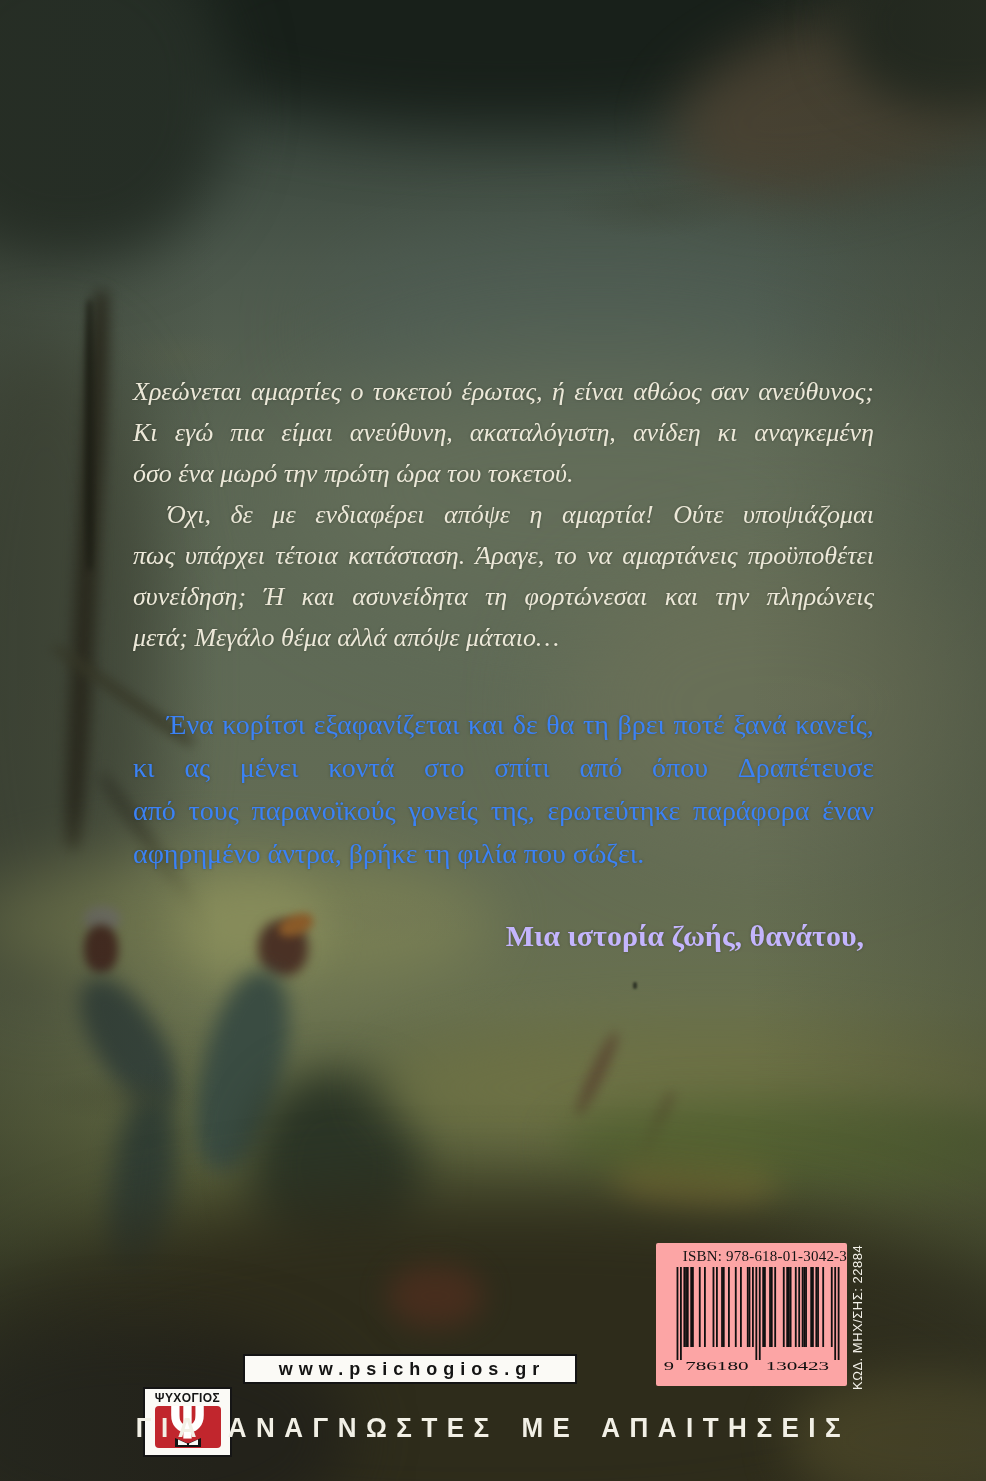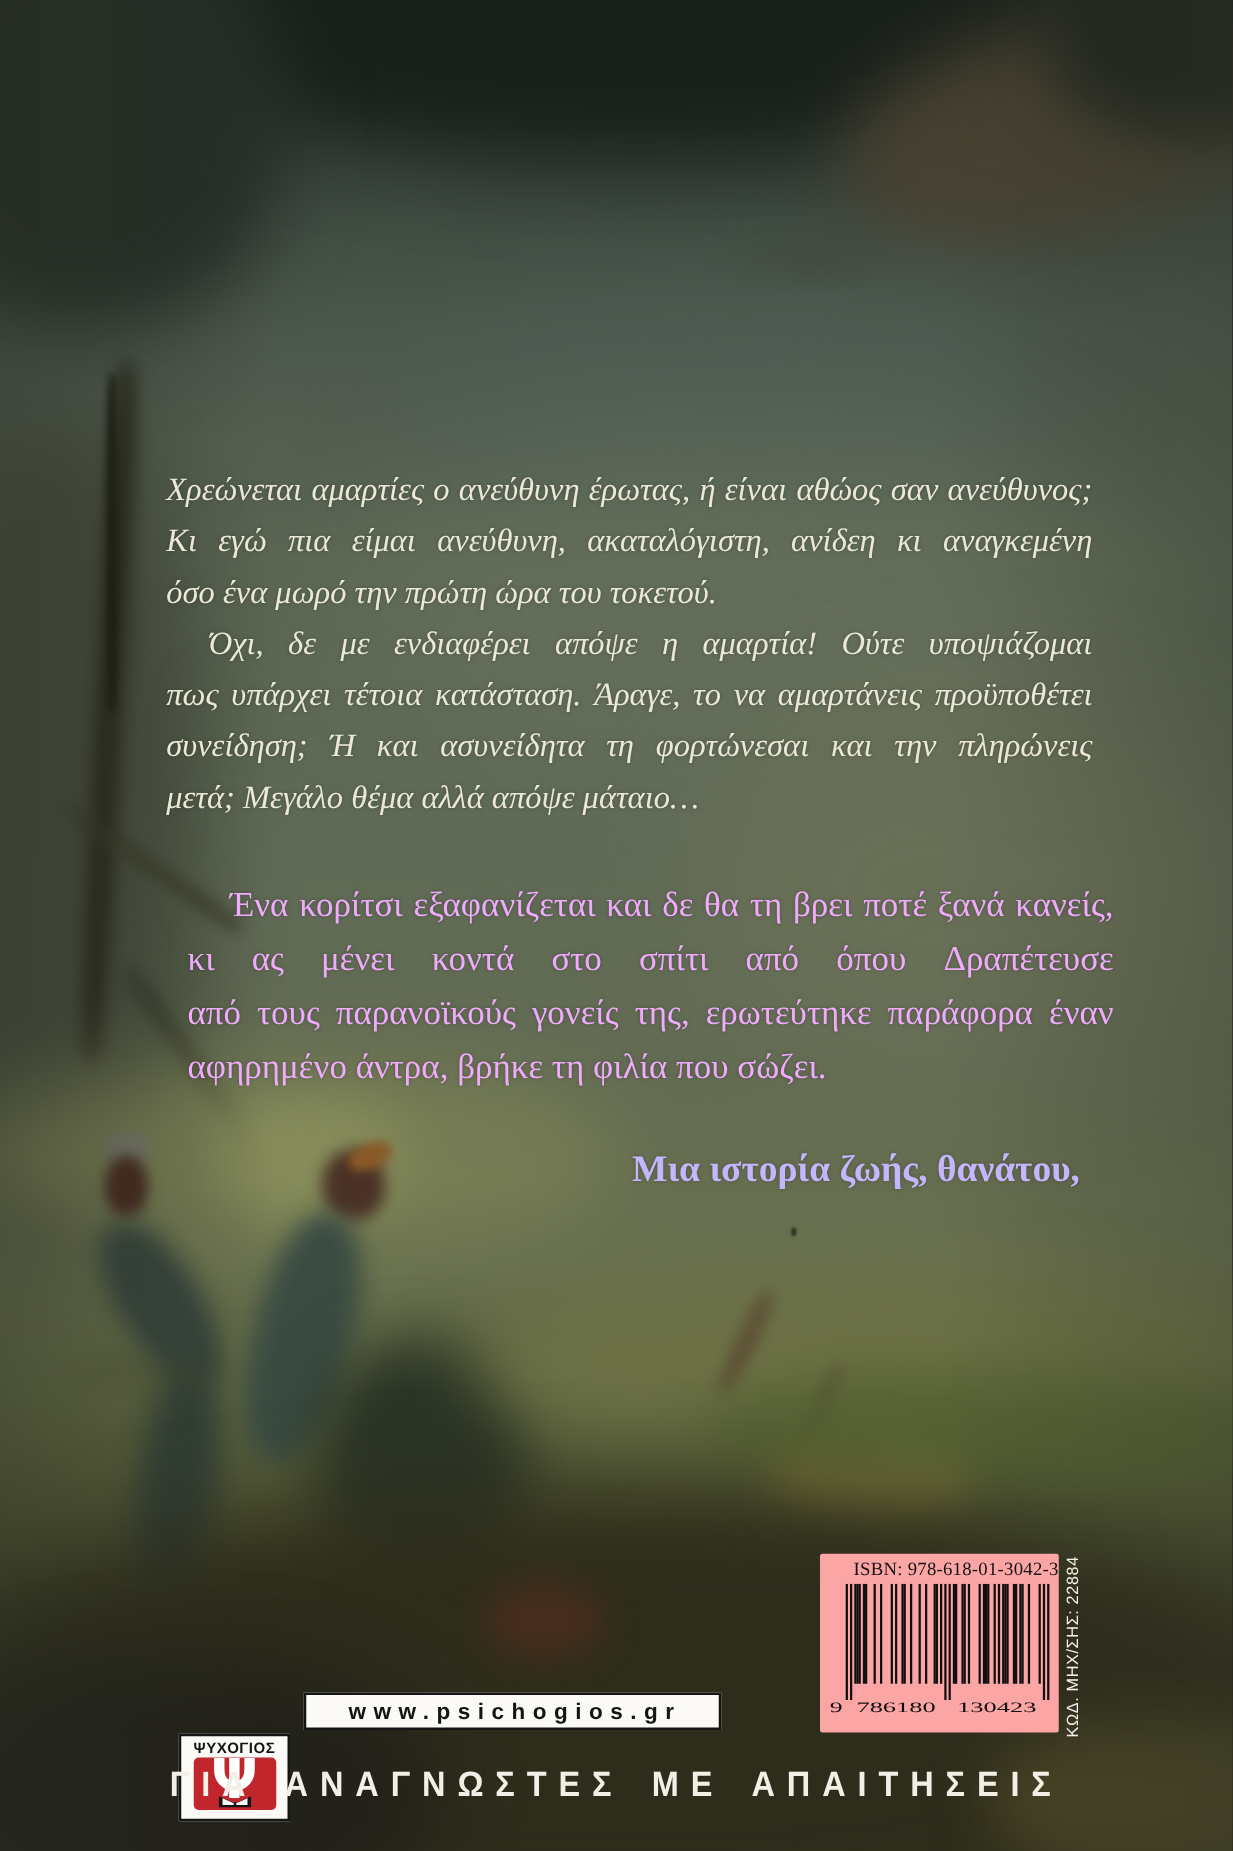--- a/index.html
+++ b/index.html
@@ -47,21 +47,21 @@
   .b-greenband {left:560px;top:1098px;width:470px;height:92px;background:#50602f;filter:blur(22px);opacity:.8;}
   .b-botdark   {left:-50px;top:1195px;width:1100px;height:350px;background:#2e2c1b;filter:blur(38px);}
   .b-redspot   {left:388px;top:1265px;width:95px;height:62px;background:#4e2e1e;filter:blur(14px);opacity:.8;}
   .b-botleft   {left:-70px;top:1325px;width:420px;height:220px;background:#23221a;filter:blur(30px);}
   .b-botright  {left:790px;top:1375px;width:280px;height:130px;background:#4a4526;filter:blur(24px);opacity:.9;}
   .b-speck     {left:633px;top:982px;width:4px;height:7px;background:#2e3326;filter:blur(1px);}
   
   .txt{position:absolute;color:#ece8d8;text-shadow:0 0 3px rgba(25,35,25,.35);}
   .quote{left:133px;top:371px;width:741px;font-style:italic;font-size:26px;}
   .quote .ln{height:41px;line-height:41px;}
-  .synopsis{left:150px;top:703px;width:741px;font-size:28px;color:#f0abfc;}
+  .synopsis{left:133px;top:703px;width:741px;font-size:28px;color:#3b82f6;}
   .synopsis .ln{height:43px;line-height:43px;}
   .ln{white-space:nowrap;}
   .ln.justify{display:flex;justify-content:space-between;white-space:normal;}
   .ln.indent{padding-left:34px;}
   .highlight{right:122px;top:914px;text-align:right;font-weight:bold;font-size:30px;color:#c4b5fd;}
   .highlight .ln{height:44px;line-height:44px;}
   
   .logo-box{position:absolute;left:143px;top:1387px;width:89px;height:70px;box-sizing:border-box;
     background:#fbfaf6;border:2px solid #151515;border-radius:0;text-align:center;}
   .logo-title{font-family:"Liberation Sans","DejaVu Sans",sans-serif;font-weight:bold;
@@ -129,21 +129,21 @@
     <i class="blob b-botleft"></i>
     <i class="blob b-botright"></i>
     <i class="blob b-speck"></i>
   </div>
 
   <div class="txt quote">
     <div class="ln justify">
         <span>Χρεώνεται</span>
         <span>αμαρτίες</span>
         <span>ο</span>
-        <span>ανεύθυνη</span>
+        <span>τοκετού</span>
         <span>έρωτας,</span>
         <span>ή</span>
         <span>είναι</span>
         <span>αθώος</span>
         <span>σαν</span>
         <span>ανεύθυνος;</span>
       </div>
     <div class="ln justify">
         <span>Κι</span>
         <span>εγώ</span>

